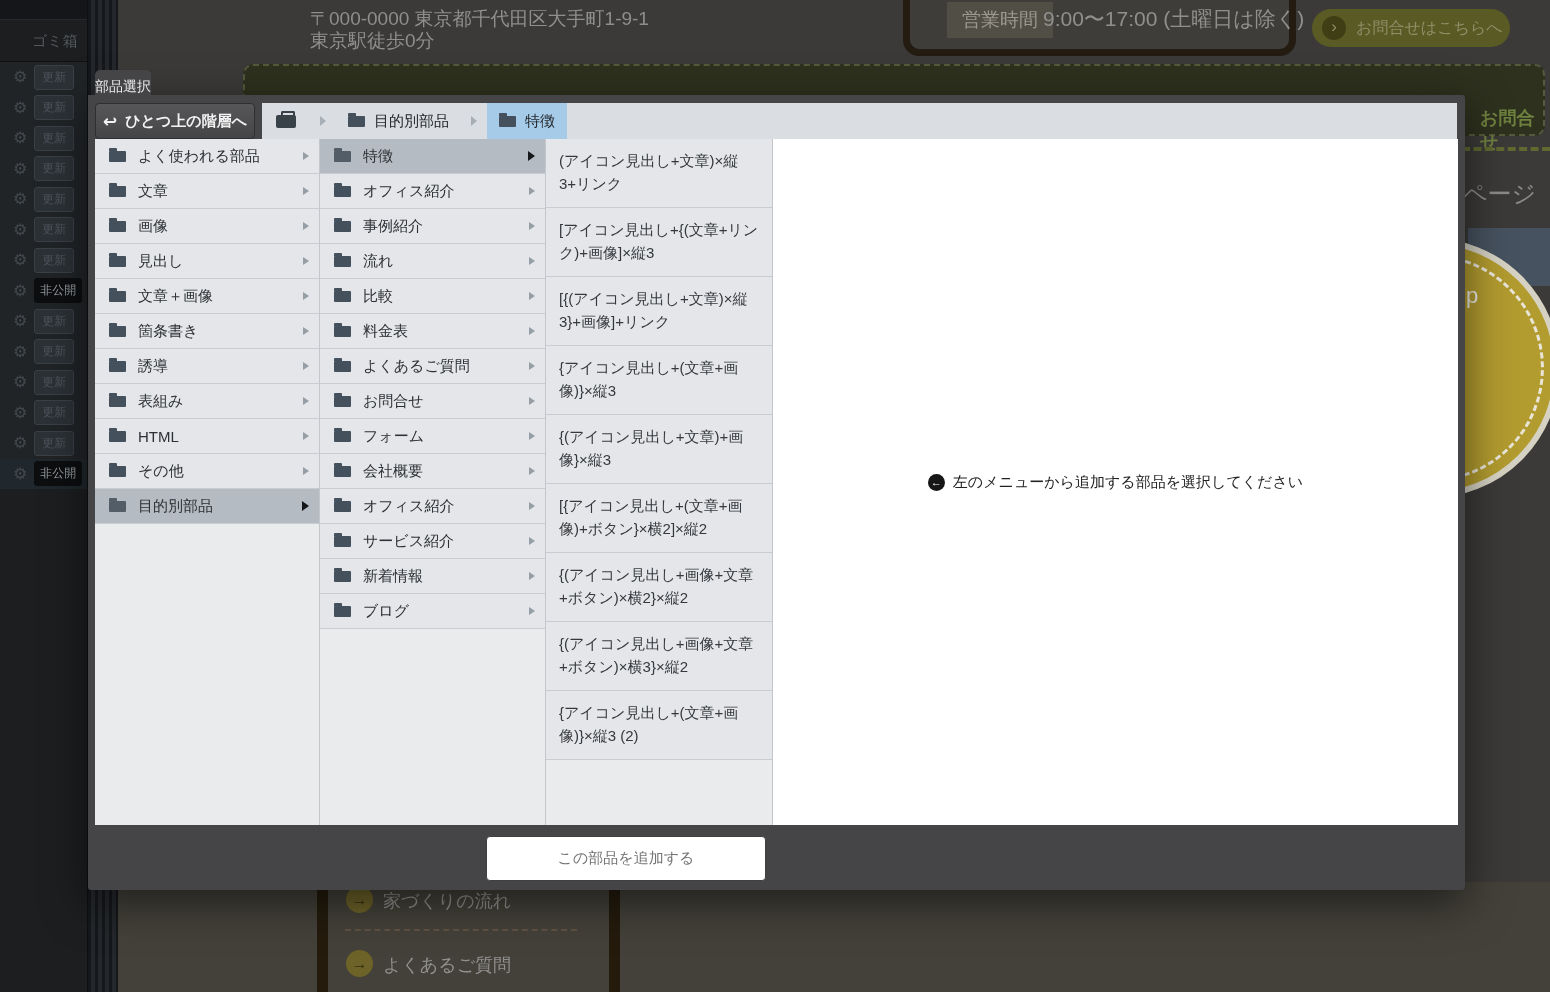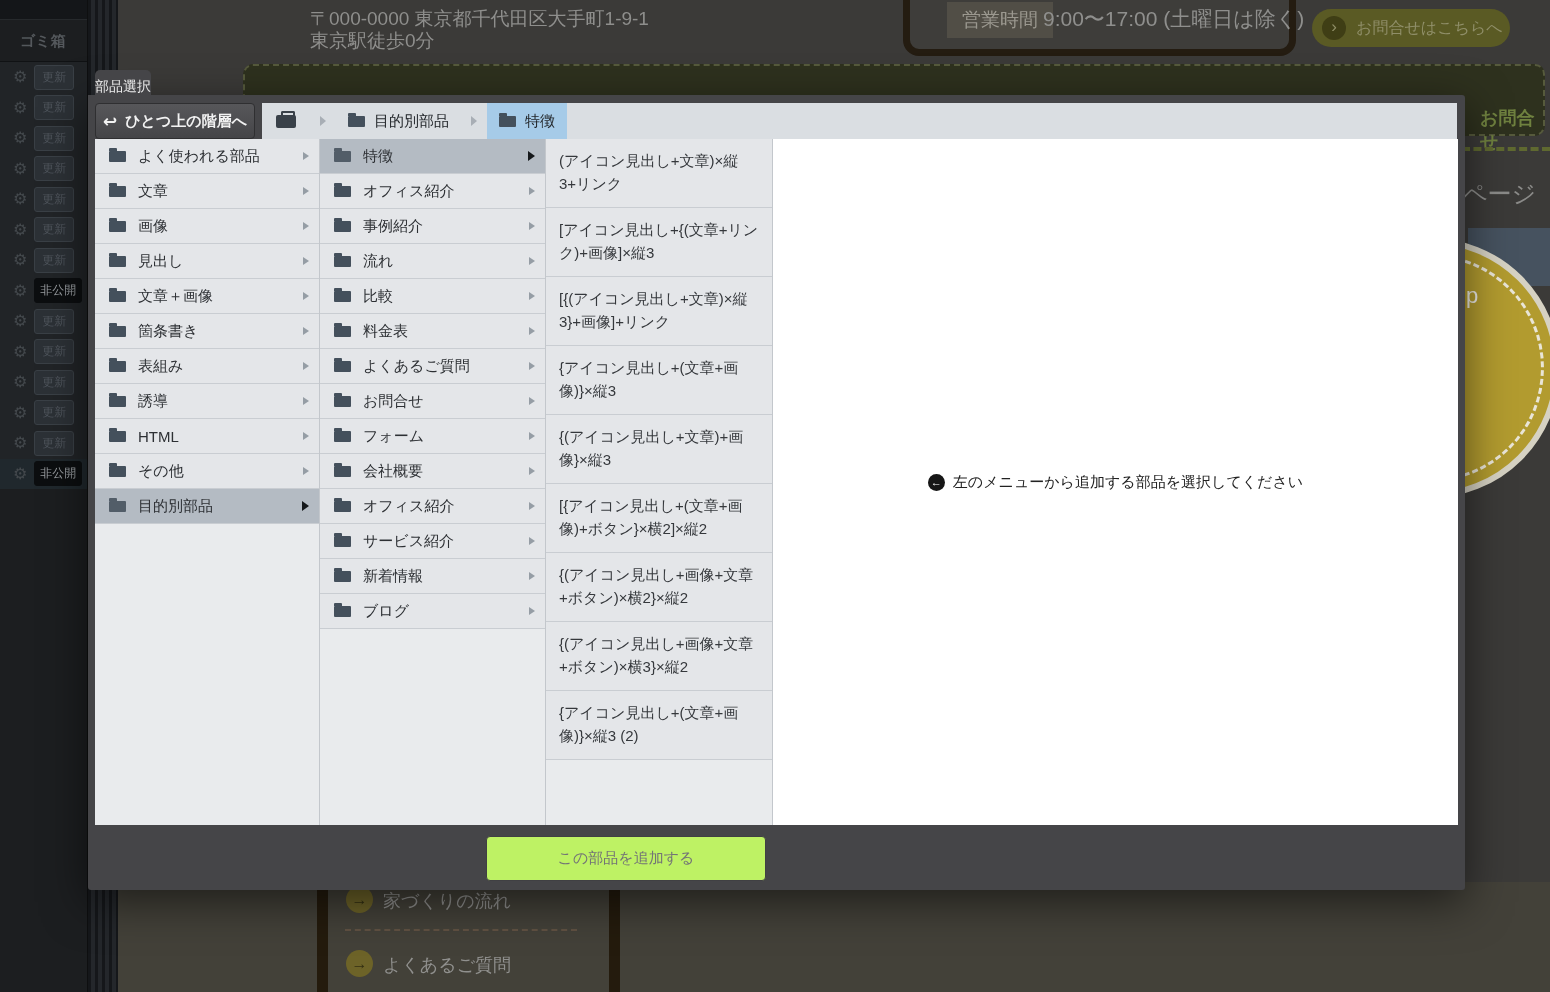--- a/index.html
+++ b/index.html
@@ -27,21 +27,21 @@
   .r-p { position:absolute; left:1466px; top:283px; color:#edece7; font-size:22px; }
   .bottom-area { position:absolute; left:118px; top:882px; width:1432px; height:110px; background:#434139; }
   .v-border { position:absolute; top:882px; width:11px; height:110px; background:#241b0d; }
   .flow-circle { position:absolute; width:27px; height:27px; border-radius:50%; background:#6d6328; color:#332f12; font-weight:bold; font-size:16px; text-align:center; line-height:27px; }
   .flow-label { position:absolute; color:#90908e; font-size:18px; }
   .flow-dash { position:absolute; left:345px; top:929px; width:232px; height:0; border-top:2px dashed #615243; }
 
   
   .sidebar { position:absolute; left:0; top:0; width:88px; height:992px; background:#1c1e20; border-right:1px solid #0e0f10; }
   .sidebar-top { height:20px; background:#141619; border-bottom:1px solid #26292c; }
-  .trash { margin:12px 0 10px 20px; color:#54585c; font-size:15px;font-weight:bold; }
+  .trash { margin:12px 0 10px 32px; color:#54585c; font-size:15px; }
   .gear-rows { background:#212427; border-top:1px solid #101214; }
   .gear-row { height:30.5px; display:flex; align-items:center; padding-left:13px; gap:7px; }
   .gear-row.highlight { background:#20282d; }
   .gear { color:#43484c; font-size:16px; line-height:1; }
   .badge { font-size:12px; border-radius:3px; text-align:center; padding:3px 0; }
   .gear-row.update .badge { width:40px; background:#2c3136; border:1px solid #3a4046; color:#4e545b; }
   .gear-row.private .badge { width:48px; background:#0c0e10; border:1px solid #0c0e10; color:#999da1; }
 
   
   .modal-tab { position:absolute; left:95px; top:70px; height:33px; padding:0 0; background:#454548; border-radius:5px 5px 0 0; color:#ececec; font-size:14px; line-height:33px; z-index:11; }
@@ -62,21 +62,21 @@
   .nav-row { height:35px; display:flex; align-items:center; gap:12px; padding:0 10px 0 14px; border-bottom:1px solid #c9cdd2; background:#e4e6e9; font-size:15px; color:#2d3034; cursor:pointer; }
   .nav-row .chev { margin-left:auto; width:0; height:0; border-left:6px solid #959da5; border-top:4px solid transparent; border-bottom:4px solid transparent; }
   .nav-row.selected { background:#b4bbc3; }
   .nav-row.selected .chev { border-left:7px solid #15181b; border-top:5px solid transparent; border-bottom:5px solid transparent; }
   .nav-row.selected .folder, .nav-row.selected .folder::before { background:#525d68; }
   .part-item { height:69px; padding:10px 13px 16px; border-bottom:1px solid #c9cdd2; background:#e4e6e9; font-size:15px; line-height:1.55; color:#35383c; cursor:pointer; }
   .preview { flex:1; display:flex; align-items:center; justify-content:center; background:#fff; }
   .hint { display:flex; align-items:center; gap:8px; font-size:15px; color:#222; }
   .hint-icon { width:17px; height:17px; border-radius:50%; background:#161616; color:#fff; font-size:11px; font-weight:bold; text-align:center; line-height:17px; flex:0 0 auto; }
   .modal-footer { position:absolute; left:0; right:0; bottom:0; height:65px; }
-  .btn-add { position:absolute; left:398px; top:11px; width:280px; height:45px; background:#bef264; border:1px solid #404043; border-radius:4px; color:#737476; font-size:15px; }
+  .btn-add { position:absolute; left:398px; top:11px; width:280px; height:45px; background:#ffffff; border:1px solid #404043; border-radius:4px; color:#737476; font-size:15px; }
   .btn-cancel { position:absolute; left:698px; top:11px; width:280px; height:45px; background:linear-gradient(#5b5b5e,#424245); border:1px solid #98989a; border-radius:4px; color:#f4f4f4; font-size:15px; cursor:pointer; }
 </style>
 </head>
 <body>
 
 <div class="canvas">
 
   <div class="addr">
     <div>〒000-0000 東京都千代田区大手町1-9-1</div>
     <div>東京駅徒歩0分</div>
@@ -237,27 +237,27 @@
           </div>
 
           <div class="nav-row">
             <span class="folder"></span>
             <span>箇条書き</span>
             <span class="chev"></span>
           </div>
 
           <div class="nav-row">
             <span class="folder"></span>
+            <span>誘導</span>
+            <span class="chev"></span>
+          </div>
+
+          <div class="nav-row">
+            <span class="folder"></span>
             <span>表組み</span>
-            <span class="chev"></span>
-          </div>
-
-          <div class="nav-row">
-            <span class="folder"></span>
-            <span>誘導</span>
             <span class="chev"></span>
           </div>
 
           <div class="nav-row">
             <span class="folder"></span>
             <span>HTML</span>
             <span class="chev"></span>
           </div>
 
           <div class="nav-row">

